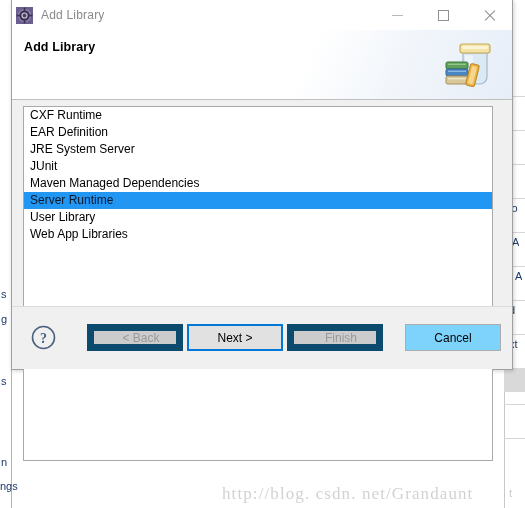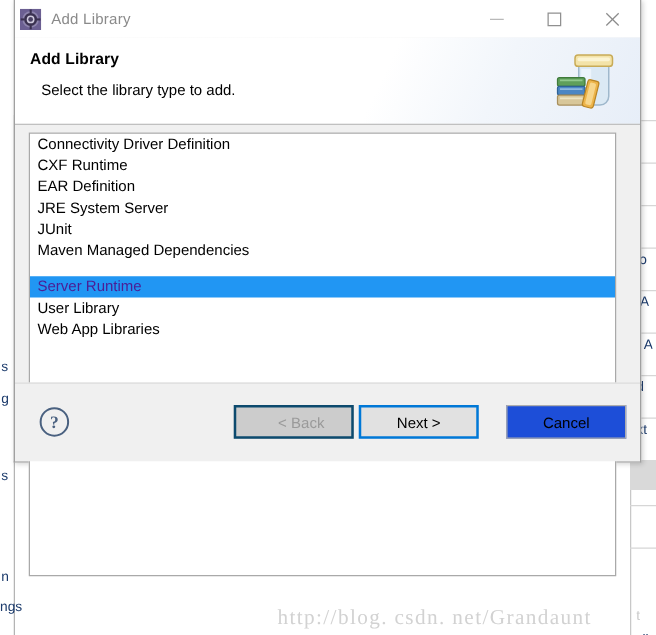--- a/index.html
+++ b/index.html
@@ -182,22 +182,21 @@
   .list-item {
     height: 17px;
     line-height: 17px;
     padding-left: 6px;
     font-size: 12px;
     color: #000000;
     white-space: nowrap;
   }
   .list-item.selected {
     background: #2196f3;
-    color: #4c1d95;
-    margin-top: 12px;
+    color: #0f172a;
   }
 
   
   .footer {
     position: absolute;
     left: 0; right: 0; bottom: 0;
     height: 62px;
     background: #f0f0f0;
     border-top: 1px solid #dcdcdc;
   }
@@ -214,28 +213,28 @@
   }
   .btn {
     width: 96px;
     height: 27px;
     box-sizing: border-box;
     font-size: 12px;
     font-family: "Liberation Sans", sans-serif;
     display: flex;
     align-items: center;
     justify-content: center;
-    background: #1d4ed8;
+    background: #7dd3fc;
     border: 1px solid #adadad;
     color: #000000;
     user-select: none;
   }
   .btn.disabled {
     background: #cccccc;
-    border: 2px solid #0c4a6e;
+    border: 7px solid #0c4a6e;
     color: #9a9a9a;
     padding-left: 12px;
   }
   .btn.default {
     background: #e1e1e1;
     border: 2px solid #0078d7;
     color: #000000;
   }
   .btn-gap { width: 14px; }
 
@@ -319,21 +318,20 @@
           <span class="max-glyph"></span>
         </span>
       <span class="win-btn">
           <span class="close-glyph"></span>
         </span>
     </span>
   </div>
 
   <div class="header">
     <div class="header-title">Add Library</div>
-    <div class="header-sub">Select the library type to add.</div>
     <span class="header-art">
       <svg width="62" height="62" viewBox="0 0 62 62">
 
         <path d="M22 19 h24 v24 a7 7 0 0 1 -7 7 h-10 a7 7 0 0 1 -7 -7 z" fill="#dbe9f4" stroke="#9fb8cc" stroke-width="1.2"></path>
         <path d="M24 21 h8 v28 h-8 z" fill="#eef6fc" opacity=".85"></path>
 
         <rect x="19" y="10" width="30" height="9" rx="2.5" fill="#f3e3a8" stroke="#c8ab57" stroke-width="1.2"></rect>
         <rect x="21" y="12" width="26" height="3" rx="1.4" fill="#fbf4d2"></rect>
 
         <rect x="5" y="28" width="22" height="7" rx="1.6" fill="#5f9f5a" stroke="#3f7a3a" stroke-width="1"></rect>
@@ -344,21 +342,20 @@
         <rect x="7" y="44" width="18" height="1.4" fill="#f0e7c6" opacity=".9"></rect>
 
         <rect x="27" y="30" width="9" height="22" rx="2" fill="#edb44a" stroke="#b98526" stroke-width="1" transform="rotate(14 31 41)"></rect>
         <rect x="29" y="32" width="5" height="18" rx="1.5" fill="#f7d68c" transform="rotate(14 31 41)"></rect>
       </svg>
     </span>
   </div>
 
   <div class="list-wrap">
     <div class="listbox" style="position:absolute; left:11px; top:0; width:470px; height:355px;">
-      <div class="list-item">Connectivity Driver Definition</div>
       <div class="list-item">CXF Runtime</div>
       <div class="list-item">EAR Definition</div>
       <div class="list-item">JRE System Server</div>
       <div class="list-item">JUnit</div>
       <div class="list-item">Maven Managed Dependencies</div>
       <div class="list-item selected">Server Runtime</div>
       <div class="list-item">User Library</div>
       <div class="list-item">Web App Libraries</div>
     </div>
   </div>
@@ -367,20 +364,21 @@
     <span class="help-btn">
       <svg width="25" height="25" viewBox="0 0 25 25">
         <circle cx="12.5" cy="12.5" r="11" fill="none" stroke="#4a6180" stroke-width="1.6"></circle>
         <text x="12.5" y="17.5" text-anchor="middle" font-family="Liberation Serif, serif" font-size="14" font-weight="bold" fill="#4a6180">?</text>
       </svg>
     </span>
 
     <div class="btn-row">
       <div class="btn disabled">&lt; Back</div>
       <div class="btn default">Next &gt;</div>
+      <div class="btn disabled">Finish</div>
       <div class="btn-gap"></div>
       <div class="btn">Cancel</div>
     </div>
   </div>
 
 </div>
 
 <div class="watermark">http://blog. csdn. net/Grandaunt</div>
 
 </body></html>

